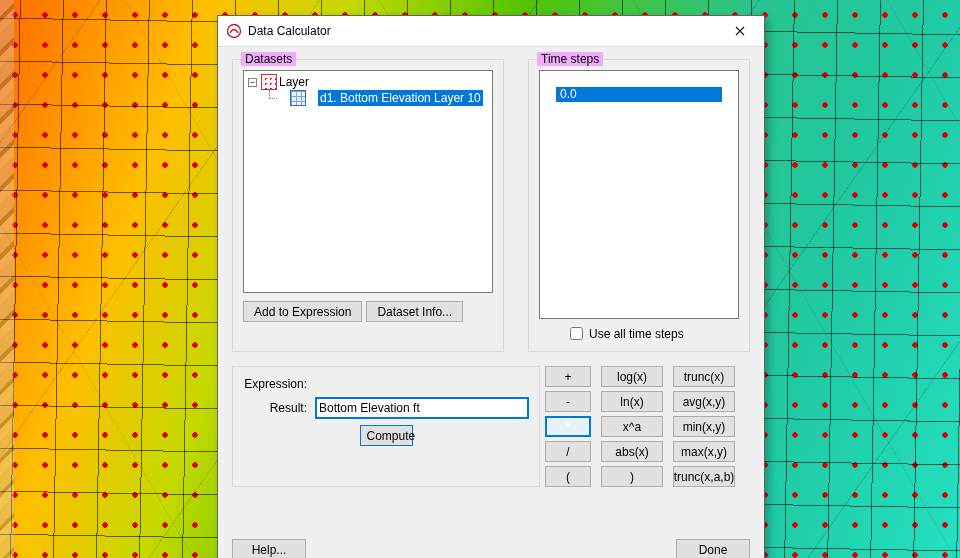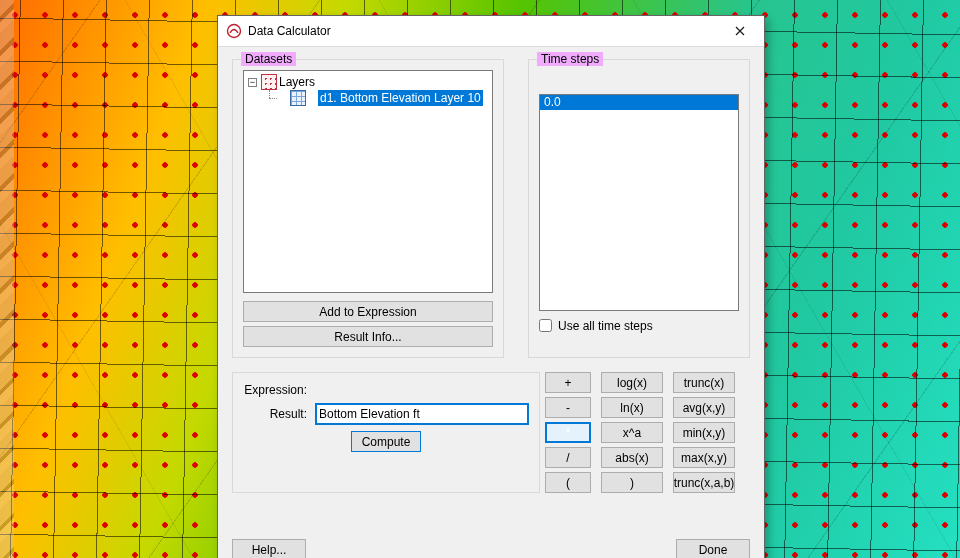--- a/index.html
+++ b/index.html
@@ -145,53 +145,53 @@
     background-image: radial-gradient(#c03040 1px, transparent 1px);
     background-size: 5px 5px; background-position: 1px 1px;
   }
   .tree-icon.dataset {
     width:14px;height:14px;border:1px solid #3a6aa5;background:#e9f1fc;
     background-image: linear-gradient(#7aa6d8 1px,transparent 1px),linear-gradient(90deg,#7aa6d8 1px,transparent 1px);
     background-size:5px 5px;
   }
   .sel { background:#0078d7;color:#fff;padding:0 2px; }
 
-  .listbox { padding:0;margin-top:24px; }
+  .listbox { padding:16px; }
   .list-item { padding:0 4px; height:15px; line-height:15px; }
   .list-item.selected { background:#0078d7; color:#fff; }
 
-  .under-tree-btns { display:flex; gap:4px; margin-top:8px;flex-direction:column; }
+  .under-tree-btns { display:flex; gap:4px; margin-top:8px; }
   .winbtn {
     min-width:60px; height:21px;
     padding:0 10px;
     border:1px solid #adadad;
     background:#e1e1e1;
     font: inherit;
     cursor:pointer;
     display:inline-flex;align-items:center;justify-content:center;
   }
   .winbtn.sel { border-color:#0078d7; box-shadow:0 0 0 1px #0078d7 inset; background:#e5f1fb; }
 
-  .check { display:flex; align-items:flex-start; gap:6px; margin-top:8px; }
+  .check { display:flex; align-items:flex-start; gap:6px; margin-top:8px;margin-left:31px; }
   .check input { width:13px; height:13px; margin:0; }
 
   
   .expr-row {
     display:flex; gap:5px;
   }
   .expr-left { width:286px; padding:10px; border:1px solid #d8d8d8; position:relative; }
   .expr-left .field { display:flex; align-items:center; margin-bottom:6px; }
   .expr-left label { width:64px; text-align:right; padding-right:8px; }
   .expr-left input[type=text] {
     flex:1; height:18px; font:inherit;
     border:1px solid #7a7a7a; padding:1px 3px;
   }
   .expr-left .result-input { border-color:#0078d7 !important; box-shadow:0 0 0 1px #0078d7 inset; }
   .compute-wrap{ text-align:center; margin-top:6px; }
-  .compute { width:70px; border:1px solid #0078d7; background:#e1e1e1; height:21px; font:inherit; }
+  .compute { width:53px; border:1px solid #0078d7; background:#e1e1e1; height:21px; font:inherit; }
 
   .ops {
     display:grid;
     grid-template-columns: 46px 62px 62px;
     gap:4px 10px;
     align-content:start;
   }
   .ops .winbtn { min-width:0; width:100%; padding:0; }
 
   .footer {
@@ -228,31 +228,31 @@
   <div class="client">
 
     <div class="row-panels">
 
       <div class="groupbox panel-datasets">
         <span class="legend">Datasets</span>
         <div class="treebox">
           <div class="tree-row">
             <span class="toggle">−</span>
             <span class="tree-icon layers"></span>
-            <span>Layers</span>
+            <span>Layer</span>
           </div>
           <div class="tree-row indent1">
             <span class="tl"></span>
             <span class="tree-icon dataset"></span>
             <span class="sel">d1. Bottom Elevation Layer 10</span>
           </div>
         </div>
         <div class="under-tree-btns">
           <button class="winbtn">Add to Expression</button>
-          <button class="winbtn">Result Info...</button>
+          <button class="winbtn">Dataset Info...</button>
         </div>
       </div>
 
       <div class="groupbox panel-timesteps">
         <span class="legend">Time steps</span>
         <div class="listbox">
           <div class="list-item selected">0.0</div>
         </div>
         <label class="check">
           <input type="checkbox" style="">

